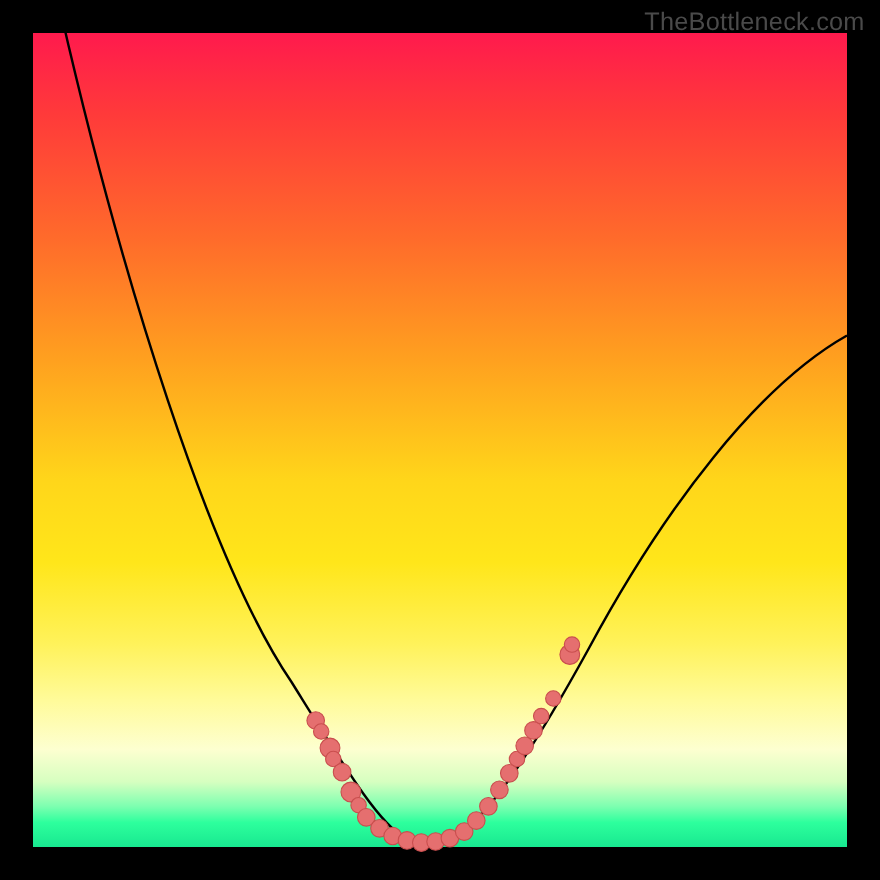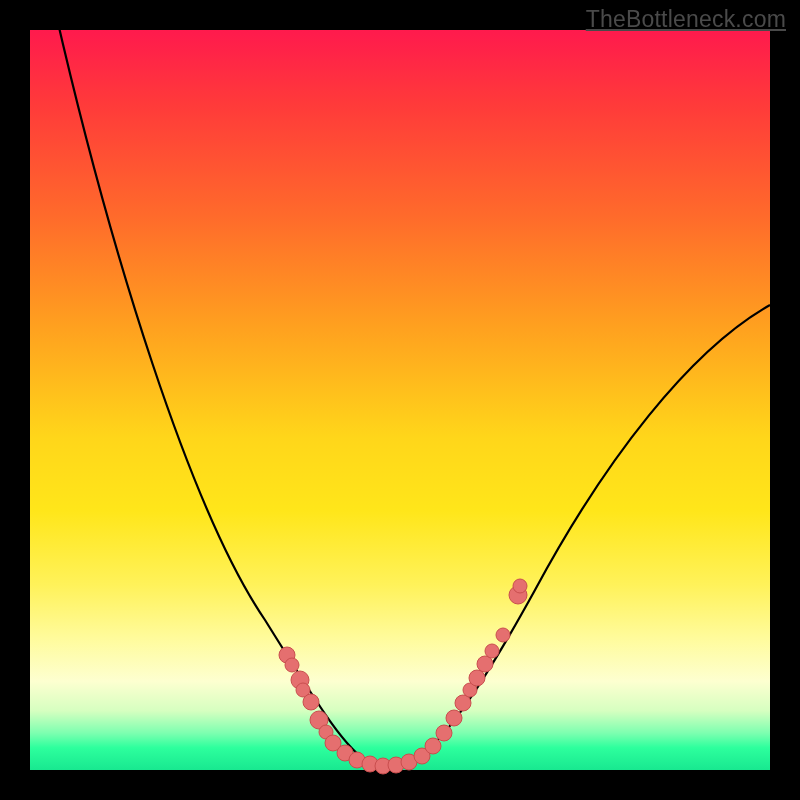--- a/index.html
+++ b/index.html
@@ -37,21 +37,20 @@
   .watermark {
     position: absolute;
     top: 6px;
     right: 14px;
     color: #4a4a4a;
     font-size: 23px;
     font-weight: 500;
     letter-spacing: 0.2px;
     z-index: 20;
     user-select: none;
-    text-decoration: underline;
   }
   svg.plot {
     position: absolute;
     left: 0;
     top: 0;
     width: 740px;
     height: 740px;
     overflow: visible;
   }
   .curve {

